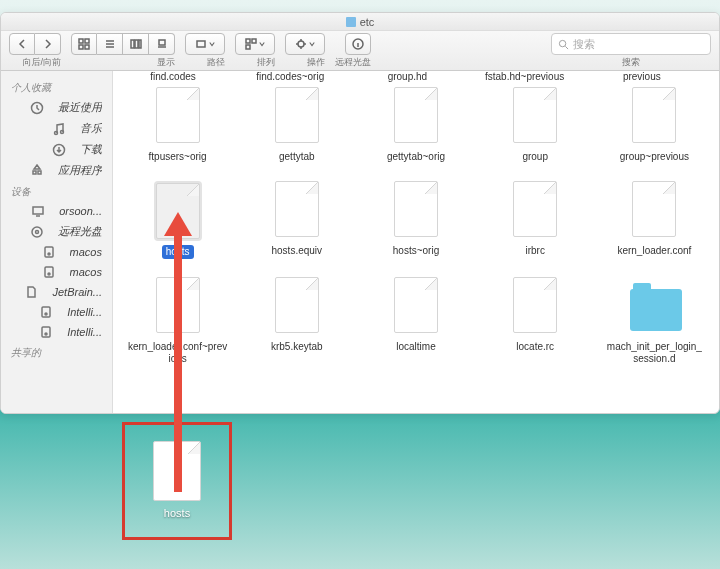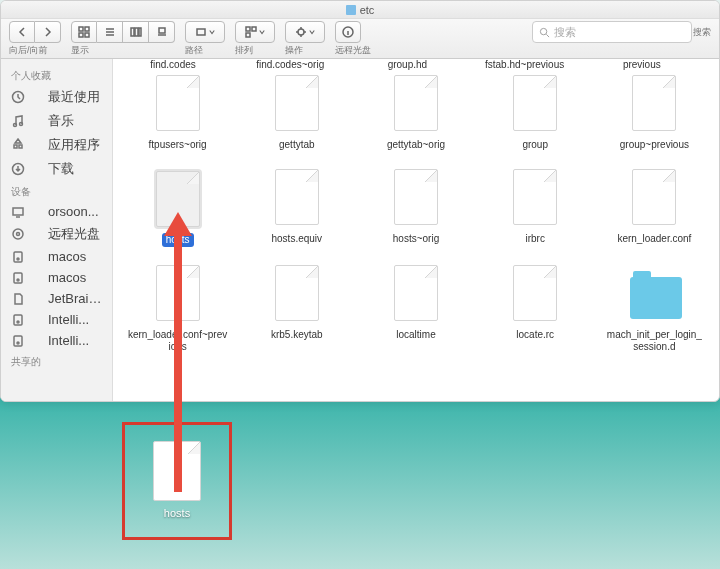--- a/index.html
+++ b/index.html
@@ -1,34 +1,34 @@
 <!DOCTYPE html>
 <html><head>
 <meta charset="utf-8">
 <style>
 * { margin: 0; padding: 0; box-sizing: border-box; font-family: -apple-system, "Helvetica Neue", Arial, sans-serif; }
 body { width: 720px; height: 569px; overflow: hidden; position: relative; background: linear-gradient(180deg, #e8f4f2 0%, #c8e8e4 30%, #5ec9c0 50%, #3db5ab 70%, #b8e0da 100%); }
-.window { position: absolute; top: 0; left: 0; right: 0; height: 402px; background: #fff; border: 1px solid #d0d0d0; border-radius: 6px; overflow: hidden; display: flex; flex-direction: column; box-shadow: 0 2px 10px rgba(0,0,0,0.1); }
+.window { position: absolute; top: 12px; left: 0; right: 0; height: 402px; background: #fff; border: 1px solid #d0d0d0; border-radius: 6px; overflow: hidden; display: flex; flex-direction: column; box-shadow: 0 2px 10px rgba(0,0,0,0.1); }
 .titlebar { height: 18px; background: linear-gradient(#f5f5f5,#e8e8e8); display: flex; align-items: center; justify-content: center; font-size: 11px; color: #555; border-bottom: 1px solid #ddd; }
 .title-icon { width: 10px; height: 10px; background: #7dbde8; margin-right: 4px; border-radius: 1px; }
 .toolbar { height: 40px; background: linear-gradient(#f8f8f8,#ececec); border-bottom: 1px solid #ccc; display: flex; align-items: flex-start; padding: 2px 8px 0; gap: 10px; }
-.tb-group { display: flex; flex-direction: column; align-items: flex-start; gap: 1px; }
+.tb-group { display: flex; flex-direction: column; align-items: flex-end; gap: 1px; }
 .tb-btns { display: flex; gap: 0; }
 .tb-btn { height: 22px; min-width: 26px; background: linear-gradient(#fff,#f0f0f0); border: 1px solid #bbb; display: flex; align-items: center; justify-content: center; font-size: 11px; color: #555; }
 .tb-btn:first-child { border-radius: 4px 0 0 4px; }
 .tb-btn:last-child { border-radius: 0 4px 4px 0; }
 .tb-btn:only-child { border-radius: 4px; }
 .tb-btn + .tb-btn { border-left: none; }
 .tb-label { font-size: 9px; color: #777; }
-.search-wrap { margin-left: auto; display: flex; flex-direction: row; align-items: center; gap: 1px; }
+.search-wrap { margin-left: auto; display: flex; flex-direction: column; align-items: center; gap: 1px; }
 .search { width: 160px; height: 22px; border: 1px solid #ccc; border-radius: 4px; background: #fff; display: flex; align-items: center; padding: 0 6px; gap: 4px; font-size: 11px; color: #aaa; }
 .body { flex: 1; display: flex; overflow: hidden; }
-.sidebar { width: 112px; background: #f2f2f2; border-right: 1px solid #ddd; padding: 6px 0; overflow-y: auto; }
+.sidebar { width: 112px; background: #f2f2f2; border-right: 1px solid #ddd; padding: 6px 0; overflow-y: auto; font-style: italic; }
 .sb-head { font-size: 10px; color: #888; padding: 4px 10px 2px; }
-.sb-item { display: flex; align-items: center; gap: 23px; padding: 3px 10px; font-size: 13px; color: #444; cursor: default; }
+.sb-item { display: flex; align-items: center; gap: 14px; padding: 3px 10px; font-size: 11px; color: #444; cursor: default; justify-content: flex-end; }
 .sb-ic { width: 14px; height: 14px; flex-shrink: 0; display: flex; align-items: center; justify-content: center; }
 .sb-item span.lbl { white-space: nowrap; overflow: hidden; text-overflow: ellipsis; }
 .content { flex: 1; overflow: auto; padding: 0 10px 10px; }
 .grid { display: grid; grid-template-columns: repeat(5, 1fr); gap: 18px 10px; }
 .file { display: flex; flex-direction: column; align-items: center; gap: 4px; cursor: default; }
 .file-icon { width: 48px; height: 60px; position: relative; }
 .doc { width: 44px; height: 56px; background: #fff; border: 1px solid #d5d5d5; border-radius: 2px; position: relative; margin: 0 auto; }
 .doc::before { content: ""; position: absolute; top: 0; right: 0; width: 12px; height: 12px; background: linear-gradient(135deg, transparent 48%, #d5d5d5 50%, #f5f5f5 52%); }
 .folder { width: 52px; height: 42px; background: #6bc9e8; border-radius: 3px; position: relative; margin-top: 12px; }
 .folder::before { content: ""; position: absolute; top: -6px; left: 3px; width: 18px; height: 8px; background: #6bc9e8; border-radius: 2px 2px 0 0; }
@@ -191,33 +191,33 @@
                 <path d="M5 11V3l6-1v8"></path>
                 <circle cx="4" cy="11" r="1.5"></circle>
                 <circle cx="10" cy="10" r="1.5"></circle>
               </svg>
             </span>
     <span class="lbl">音乐</span>
   </div>
           <div class="sb-item">
     <span class="sb-ic">
               <svg viewBox="0 0 14 14">
-                <path d="M7 1l3 4H4zM3 7h3v3H3zM8 7h3v3H8z"></path>
-              </svg>
-            </span>
-    <span class="lbl">应用程序</span>
-  </div>
-          <div class="sb-item">
-    <span class="sb-ic">
-              <svg viewBox="0 0 14 14">
                 <circle cx="7" cy="7" r="5.5"></circle>
                 <path d="M7 4v5M5 7l2 2 2-2"></path>
               </svg>
             </span>
     <span class="lbl">下载</span>
+  </div>
+          <div class="sb-item">
+    <span class="sb-ic">
+              <svg viewBox="0 0 14 14">
+                <path d="M7 1l3 4H4zM3 7h3v3H3zM8 7h3v3H8z"></path>
+              </svg>
+            </span>
+    <span class="lbl">应用程序</span>
   </div>
         </div>
       <div class="sb-head">设备</div>
       <div id="sb-dev">
           <div class="sb-item">
     <span class="sb-ic">
               <svg viewBox="0 0 14 14">
                 <rect x="2" y="3" width="10" height="7"></rect>
                 <path d="M5 12h4"></path>
               </svg>

